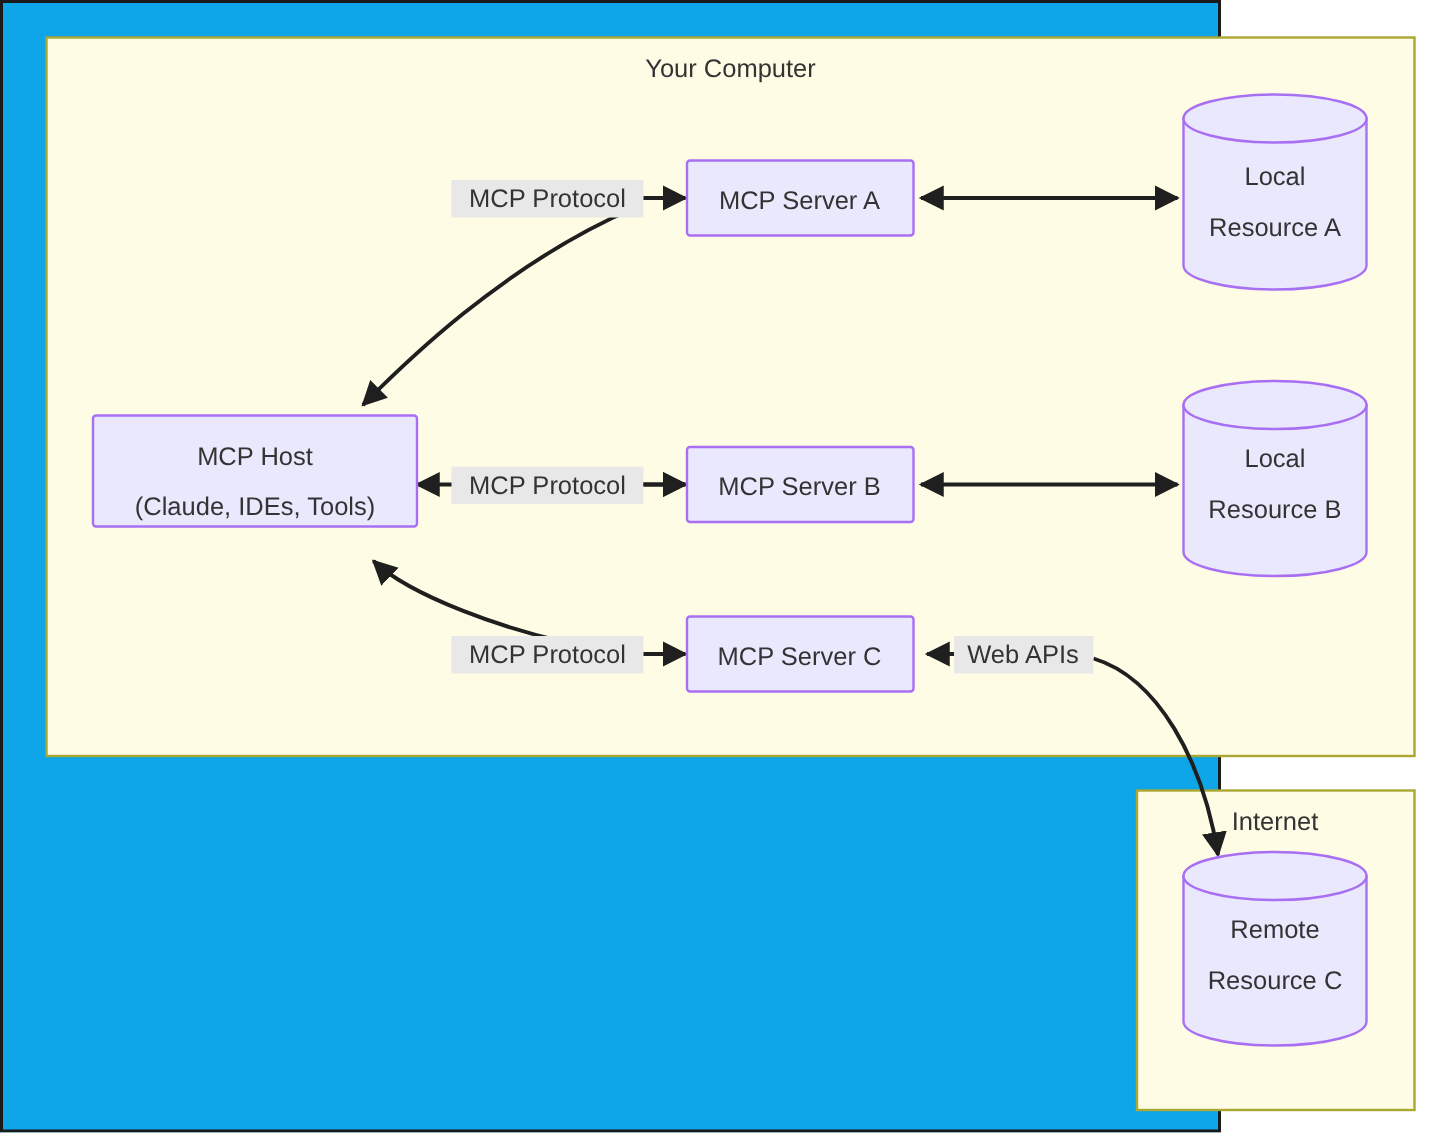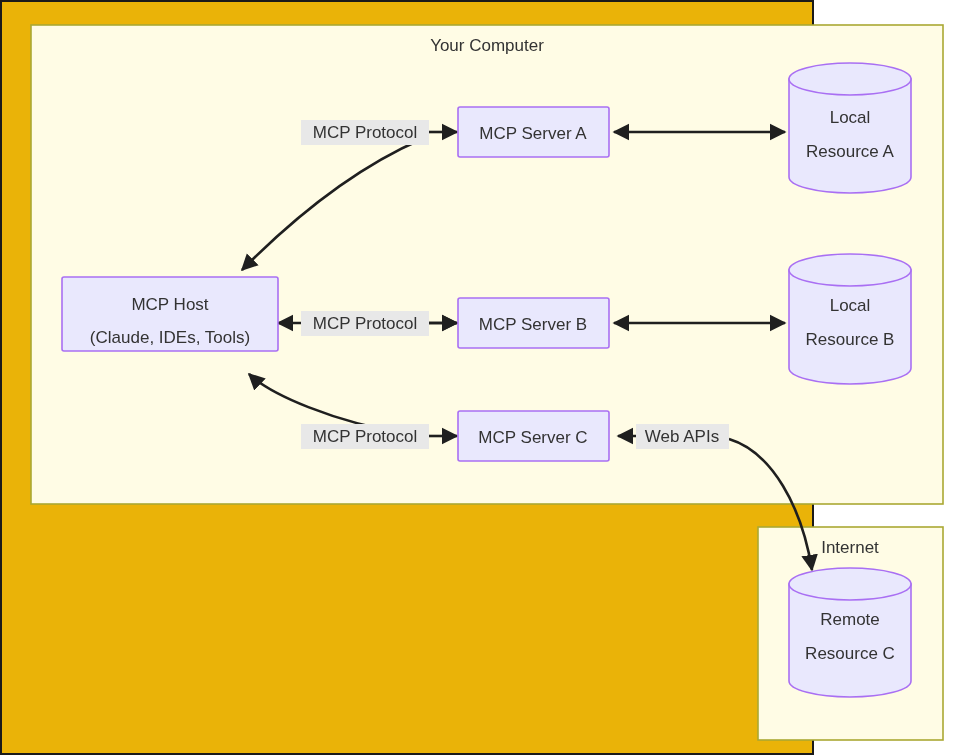--- a/index.html
+++ b/index.html
@@ -14,21 +14,21 @@
     position: relative;
     overflow: hidden;
   }
   #canvas {
     position: absolute;
     left: 0; top: 0;
     width: 814px;
     height: 755px;
     border: 2px solid #1a1a1a;
     box-sizing: border-box;
-    background: #eab308;
+    background: #0ea5e9;
     padding-left: 15px;
   }
   svg.diagram {
     position: absolute;
     left: 0; top: 0;
     width: 959px;
     height: 755px;
     display: block;
   }
   .grp-title {

